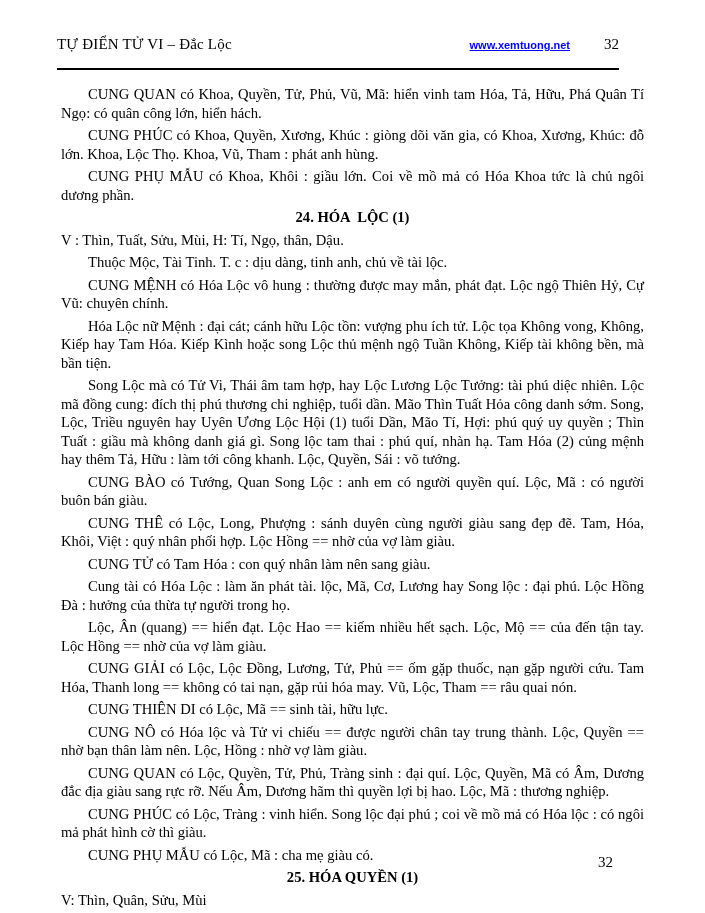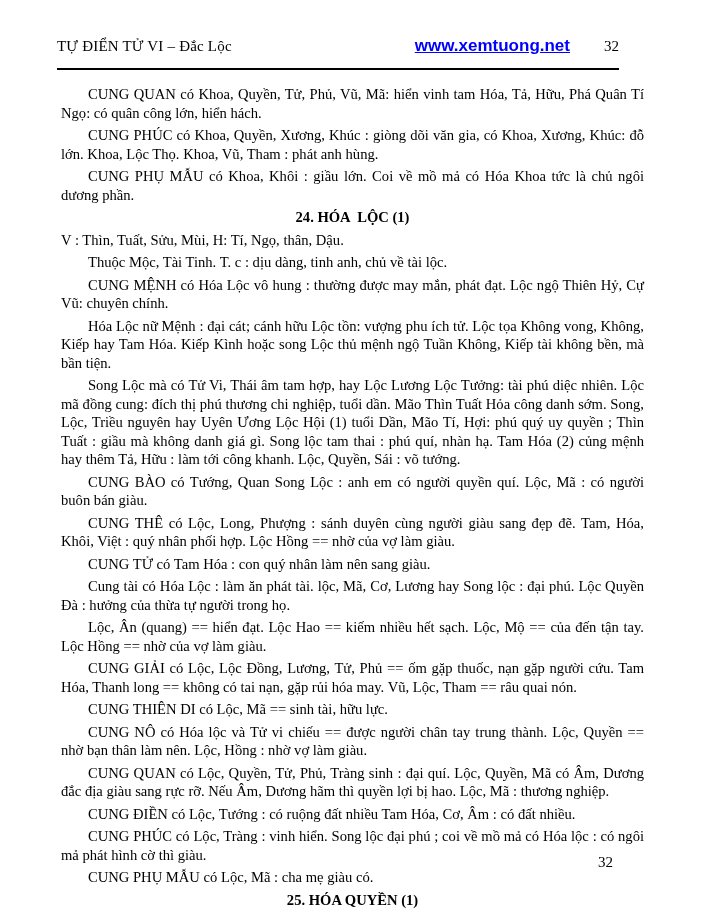--- a/index.html
+++ b/index.html
@@ -30,21 +30,21 @@
     letter-spacing: 0.2px;
   }
   .header-right {
     display: flex;
     align-items: baseline;
     gap: 34px;
   }
   .header-link {
     font-family: "Liberation Sans", sans-serif;
     font-weight: bold;
-    font-size: 17px;
+    font-size: 11px;
     color: #0000ff;
     text-decoration: underline;
     cursor: pointer;
   }
   .header-page {
     font-size: 15px;
   }
   .rule {
     position: absolute;
     top: 68px;
@@ -107,27 +107,26 @@
     <p class="heading">24. HÓA  LỘC (1)</p>
     <p class="centerline">V : Thìn, Tuất, Sửu, Mùi, H: Tí, Ngọ, thân, Dậu.</p>
 
     <p>Thuộc Mộc, Tài Tinh. T. c : dịu dàng, tinh anh, chủ về tài lộc.</p>
     <p>CUNG MỆNH có Hóa Lộc vô hung : thường được may mắn, phát đạt. Lộc ngộ Thiên Hỷ, Cự Vũ: chuyên chính.</p>
     <p>Hóa Lộc nữ Mệnh : đại cát; cánh hữu Lộc tồn: vượng phu ích tử. Lộc tọa Không vong, Không, Kiếp hay Tam Hóa. Kiếp Kình hoặc song Lộc thủ mệnh ngộ Tuần Không, Kiếp tài không bền, mà bần tiện.</p>
     <p>Song Lộc mà có Tử Vi, Thái âm tam hợp, hay Lộc Lương Lộc Tưởng: tài phú diệc nhiên. Lộc mã đồng cung: đích thị phú thương chi nghiệp, tuổi dần. Mão Thìn Tuất Hỏa công danh sớm. Song, Lộc, Triều nguyên hay Uyên Ương Lộc Hội (1) tuổi Dần, Mão Tí, Hợi: phú quý uy quyền ; Thìn Tuất : giầu mà không danh giá gì. Song lộc tam thai : phú quí, nhàn hạ. Tam Hóa (2) củng mệnh hay thêm Tả, Hữu : làm tới công khanh. Lộc, Quyền, Sái : võ tướng.</p>
     <p>CUNG BÀO có Tướng, Quan Song Lộc : anh em có người quyền quí. Lộc, Mã : có người buôn bán giàu.</p>
     <p>CUNG THÊ có Lộc, Long, Phượng : sánh duyên cùng người giàu sang đẹp đẽ. Tam, Hóa, Khôi, Việt : quý nhân phối hợp. Lộc Hồng == nhờ của vợ làm giàu.</p>
     <p>CUNG TỬ có Tam Hóa : con quý nhân làm nên sang giàu.</p>
-    <p>Cung tài có Hóa Lộc : làm ăn phát tài. lộc, Mã, Cơ, Lương hay Song lộc : đại phú. Lộc Quyền Đà : hưởng của thừa tự người trong họ.</p>
+    <p>Cung tài có Hóa Lộc : làm ăn phát tài. lộc, Mã, Cơ, Lương hay Song lộc : đại phú. Lộc Hồng Đà : hưởng của thừa tự người trong họ.</p>
     <p>Lộc, Ân (quang) == hiển đạt. Lộc Hao == kiếm nhiều hết sạch. Lộc, Mộ == của đến tận tay. Lộc Hồng == nhờ của vợ làm giàu.</p>
     <p>CUNG GIẢI có Lộc, Lộc Đồng, Lương, Tử, Phủ == ốm gặp thuốc, nạn gặp người cứu. Tam Hóa, Thanh long == không có tai nạn, gặp rủi hóa may. Vũ, Lộc, Tham == râu quai nón.</p>
     <p>CUNG THIÊN DI có Lộc, Mã == sinh tài, hữu lực.</p>
     <p>CUNG NÔ có Hóa lộc và Tử vi chiếu == được người chân tay trung thành. Lộc, Quyền == nhờ bạn thân làm nên. Lộc, Hồng : nhờ vợ làm giàu.</p>
     <p>CUNG QUAN có Lộc, Quyền, Tử, Phủ, Tràng sinh : đại quí. Lộc, Quyền, Mã có Âm, Dương đắc địa giàu sang rực rỡ. Nếu Âm, Dương hãm thì quyền lợi bị hao. Lộc, Mã : thương nghiệp.</p>
-    <p>CUNG ĐIỀN có Lộc, Tướng : có ruộng đất nhiều Tam Hóa, Cơ, Âm : có đất nhiều.</p>
     <p>CUNG PHÚC có Lộc, Tràng : vinh hiển. Song lộc đại phú ; coi về mồ mả có Hóa lộc : có ngôi mả phát hình cờ thì giàu.</p>
     <p>CUNG PHỤ MẪU có Lộc, Mã : cha mẹ giàu có.</p>
 
     <p class="heading">25. HÓA QUYỀN (1)</p>
     <p class="centerline">V: Thìn, Quân, Sửu, Mùi</p>
     <p class="centerline">H : Tí, Ngọ, Thuộc, Dậu, Hợi.</p>
 
   </div>
 
   <div class="footer-page">32</div>

